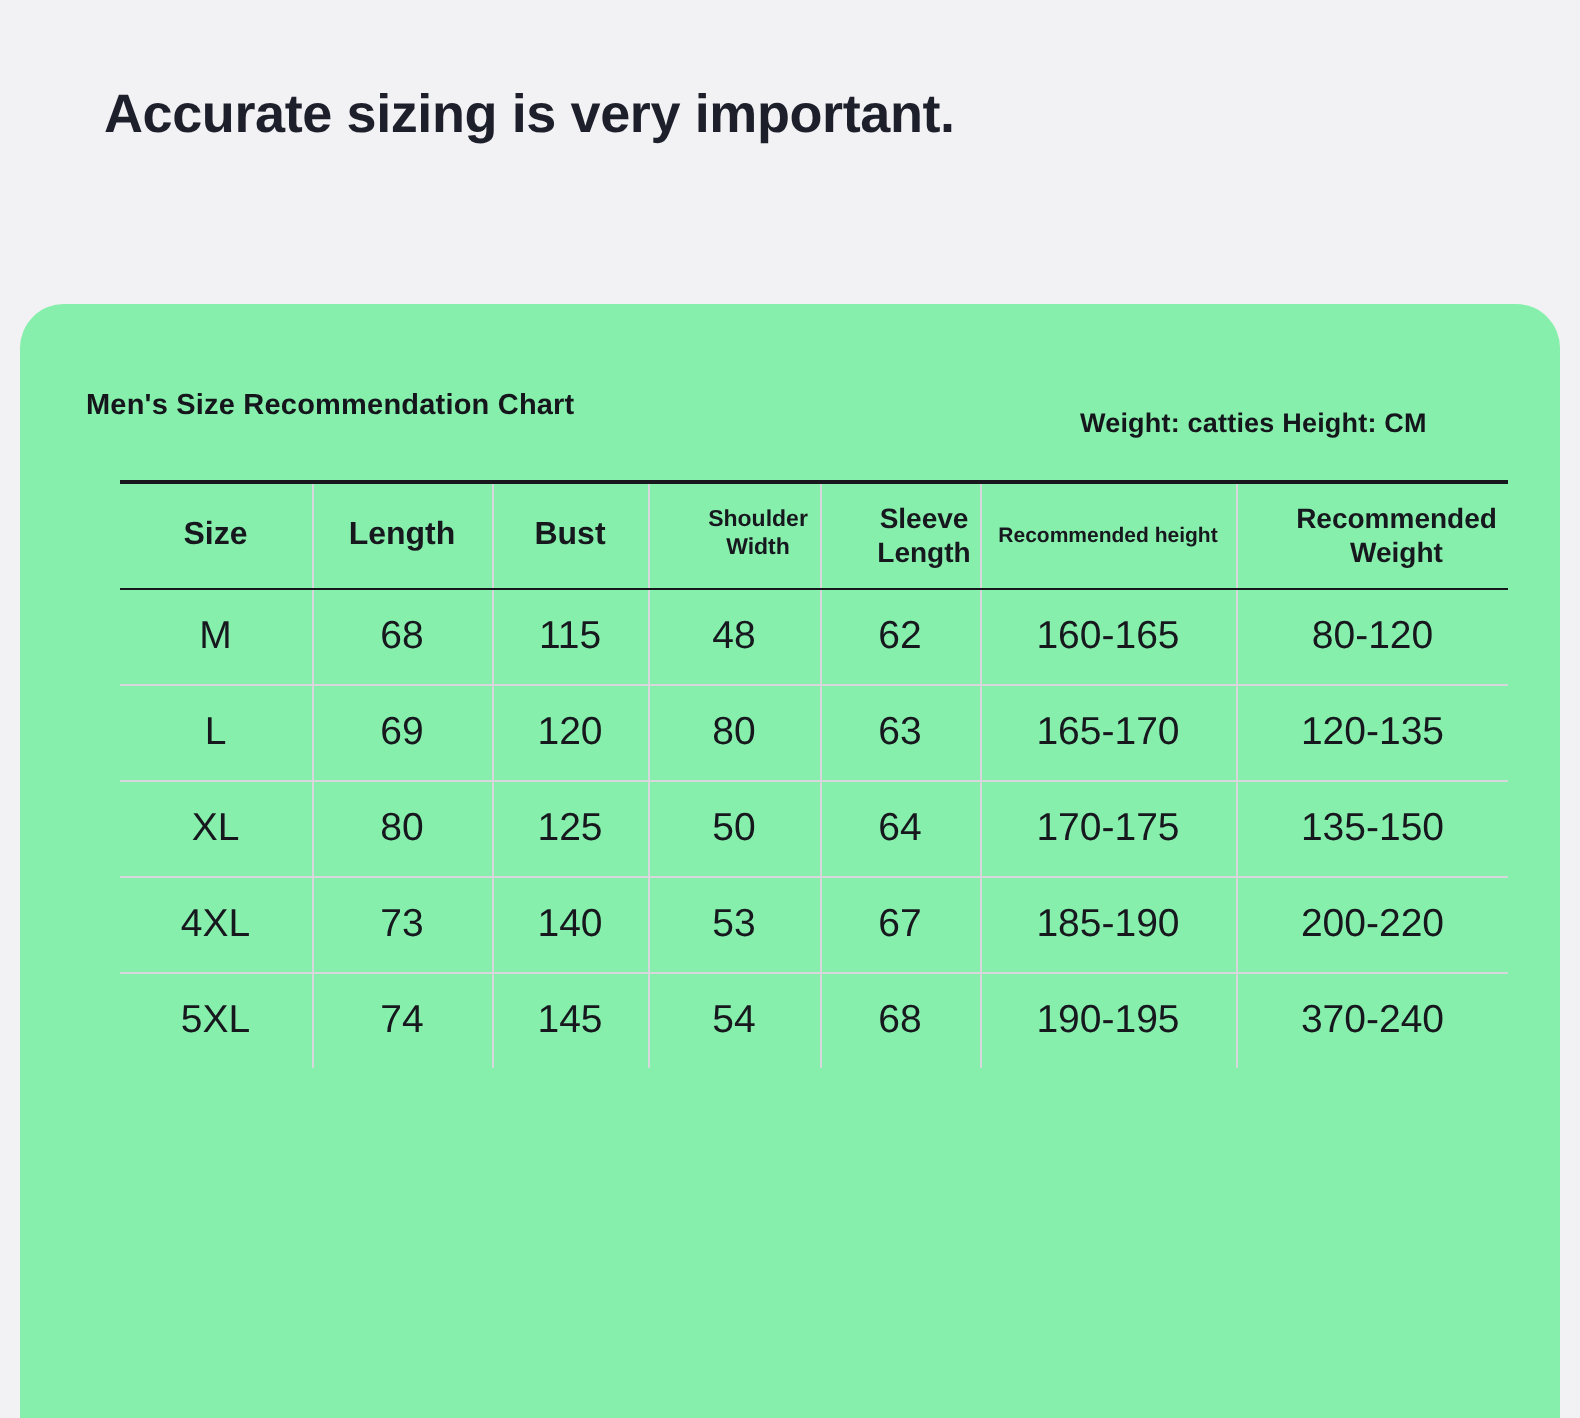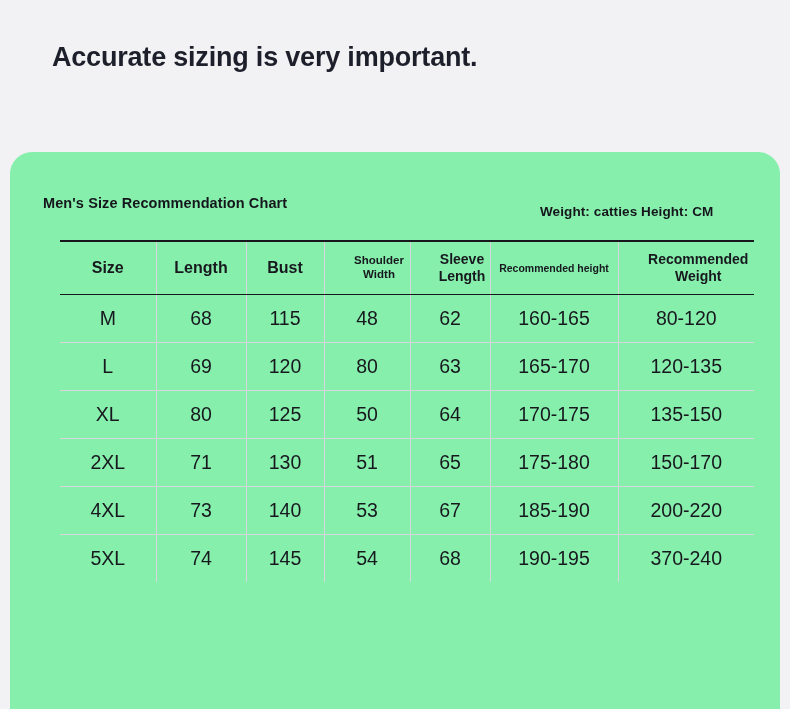--- a/index.html
+++ b/index.html
@@ -177,29 +177,20 @@
         <tr>
           <td>XL</td>
           <td>80</td>
           <td>125</td>
           <td>50</td>
           <td>64</td>
           <td>170-175</td>
           <td>135-150</td>
         </tr>
         <tr>
-          <td>2XL</td>
-          <td>71</td>
-          <td>130</td>
-          <td>51</td>
-          <td>65</td>
-          <td>175-180</td>
-          <td>150-170</td>
-        </tr>
-        <tr>
           <td>4XL</td>
           <td>73</td>
           <td>140</td>
           <td>53</td>
           <td>67</td>
           <td>185-190</td>
           <td>200-220</td>
         </tr>
         <tr>
           <td>5XL</td>

